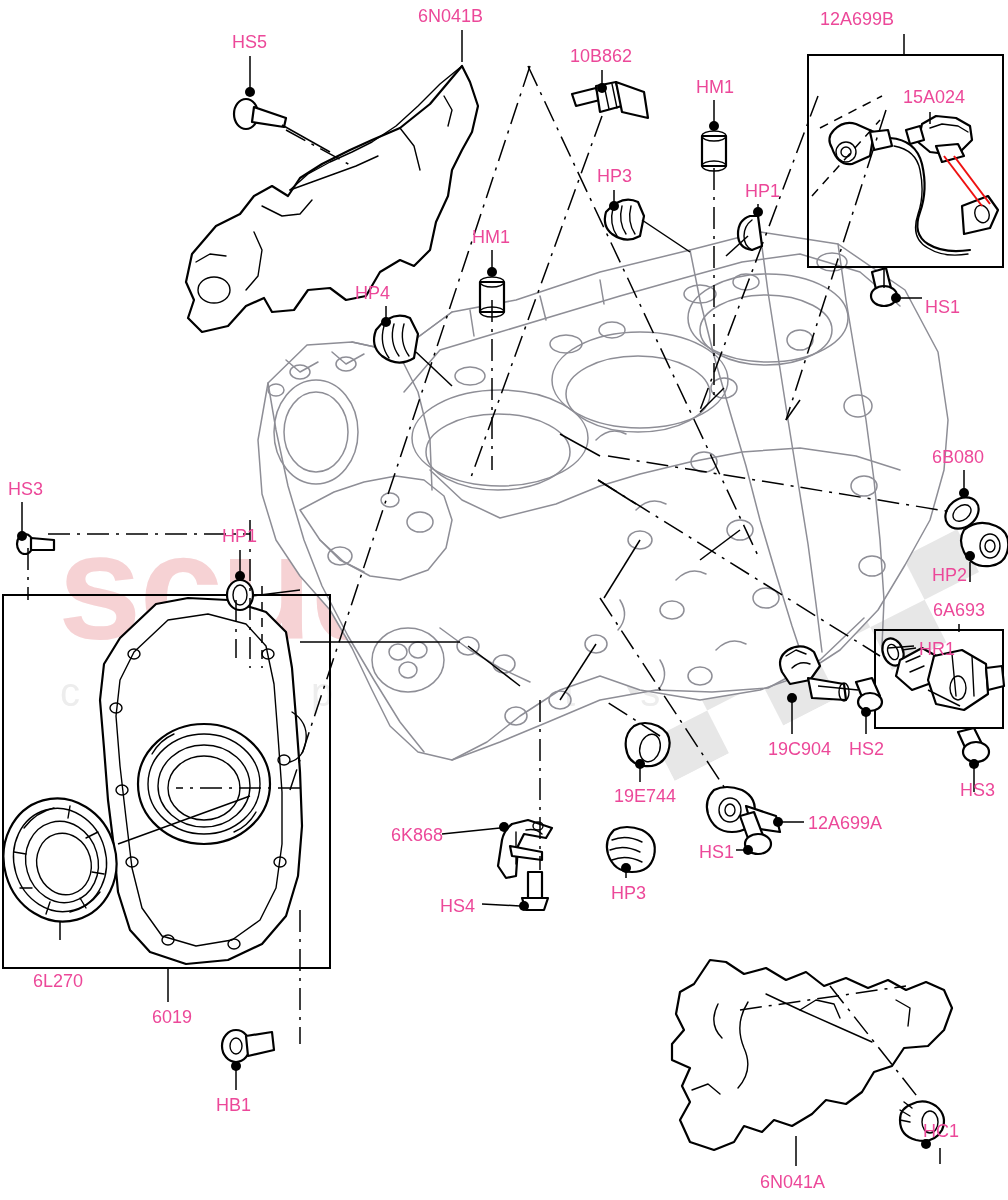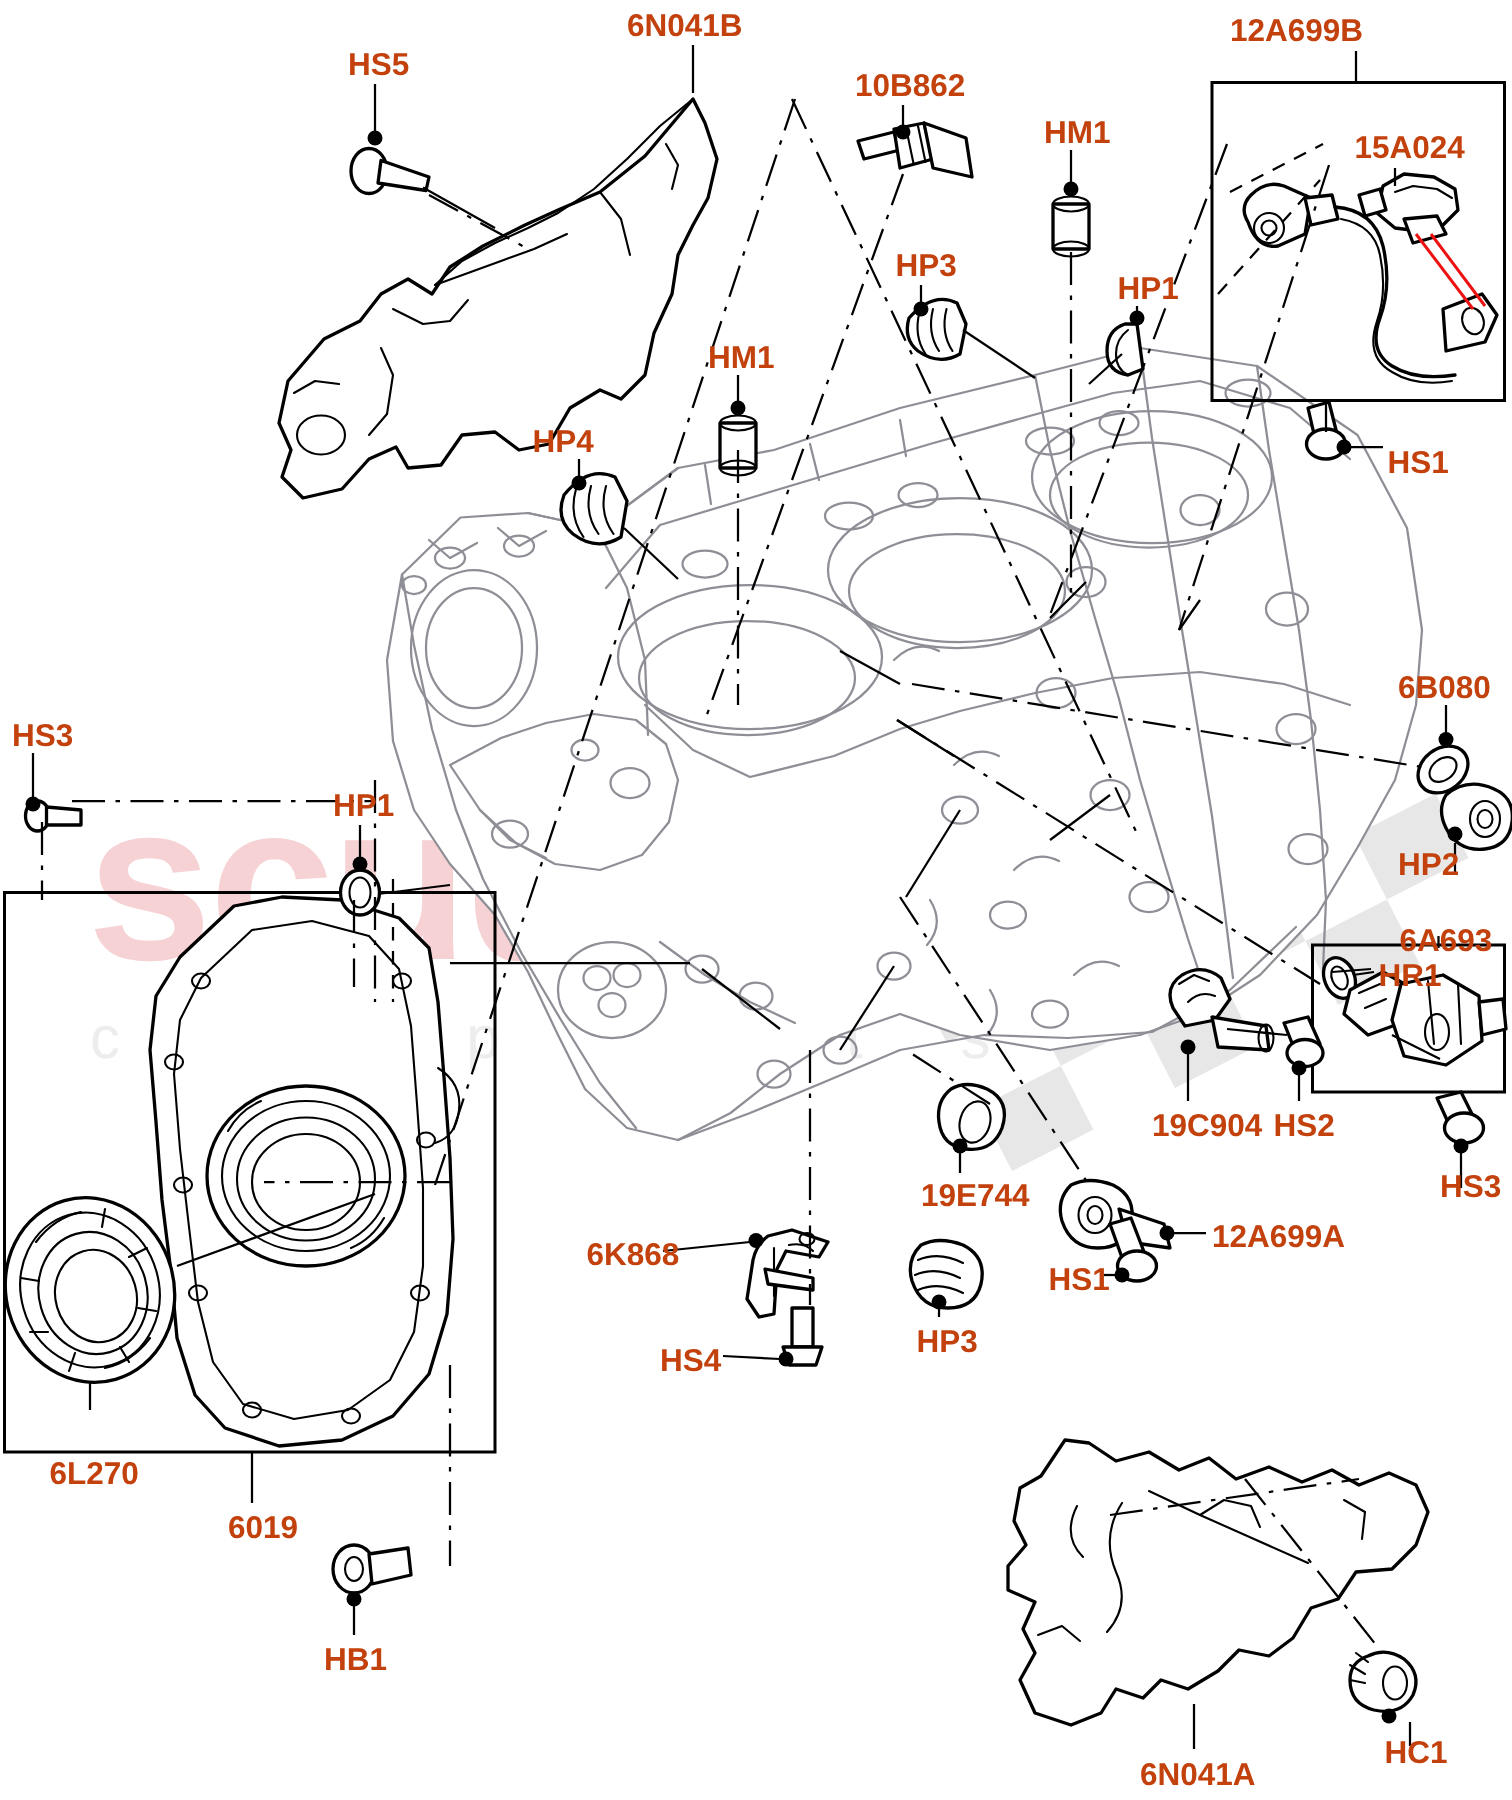--- a/index.html
+++ b/index.html
@@ -13,21 +13,21 @@
       letter-spacing:-2px;color:#f6d2d4;line-height:1;}
   .wm-carparts{left:60px;top:672px;font-size:40px;color:#ededed;
       letter-spacing:27px;line-height:1;}
   .wm-flag{position:absolute;left:600px;top:470px;width:370px;height:240px;
       transform:rotate(-27deg);opacity:.85;}
 
   
   #art{position:absolute;left:0;top:0;width:1008px;height:1200px;}
 
   
-  .lbl{position:absolute;color:#c2410c;font-size:21px;font-weight:bold;
+  .lbl{position:absolute;color:#ec4899;font-size:18px;font-weight:normal;
        white-space:nowrap;line-height:1;letter-spacing:0px;}
 </style>
 </head>
 <body>
 
 <div id="stage">
 
   <div class="wm wm-scuderia">scuderia</div>
   <div class="wm wm-carparts">c a r   p a r t s</div>
   <svg class="wm-flag" viewBox="0 0 370 240" xmlns="http://www.w3.org/2000/svg">
@@ -514,30 +514,30 @@
   <div class="lbl" style="left:903px;top:88px">15A024</div>
   <div class="lbl" style="left:597px;top:167px">HP3</div>
   <div class="lbl" style="left:745px;top:182px">HP1</div>
   <div class="lbl" style="left:925px;top:298px">HS1</div>
   <div class="lbl" style="left:472px;top:228px">HM1</div>
   <div class="lbl" style="left:355px;top:284px">HP4</div>
   <div class="lbl" style="left:8px;top:480px">HS3</div>
   <div class="lbl" style="left:222px;top:527px">HP1</div>
   <div class="lbl" style="left:932px;top:448px">6B080</div>
   <div class="lbl" style="left:932px;top:566px">HP2</div>
-  <div class="lbl" style="left:933px;top:617px">6A693</div>
+  <div class="lbl" style="left:933px;top:601px">6A693</div>
   <div class="lbl" style="left:919px;top:640px">HR1</div>
   <div class="lbl" style="left:768px;top:740px">19C904</div>
   <div class="lbl" style="left:849px;top:740px">HS2</div>
   <div class="lbl" style="left:960px;top:781px">HS3</div>
   <div class="lbl" style="left:614px;top:787px">19E744</div>
   <div class="lbl" style="left:808px;top:814px">12A699A</div>
   <div class="lbl" style="left:699px;top:843px">HS1</div>
   <div class="lbl" style="left:391px;top:826px">6K868</div>
   <div class="lbl" style="left:440px;top:897px">HS4</div>
   <div class="lbl" style="left:611px;top:884px">HP3</div>
   <div class="lbl" style="left:33px;top:972px">6L270</div>
   <div class="lbl" style="left:152px;top:1008px">6019</div>
   <div class="lbl" style="left:216px;top:1096px">HB1</div>
   <div class="lbl" style="left:760px;top:1173px">6N041A</div>
-  <div class="lbl" style="left:923px;top:1158px">HC1</div>
+  <div class="lbl" style="left:923px;top:1122px">HC1</div>
 
 </div>
 
 </body></html>

